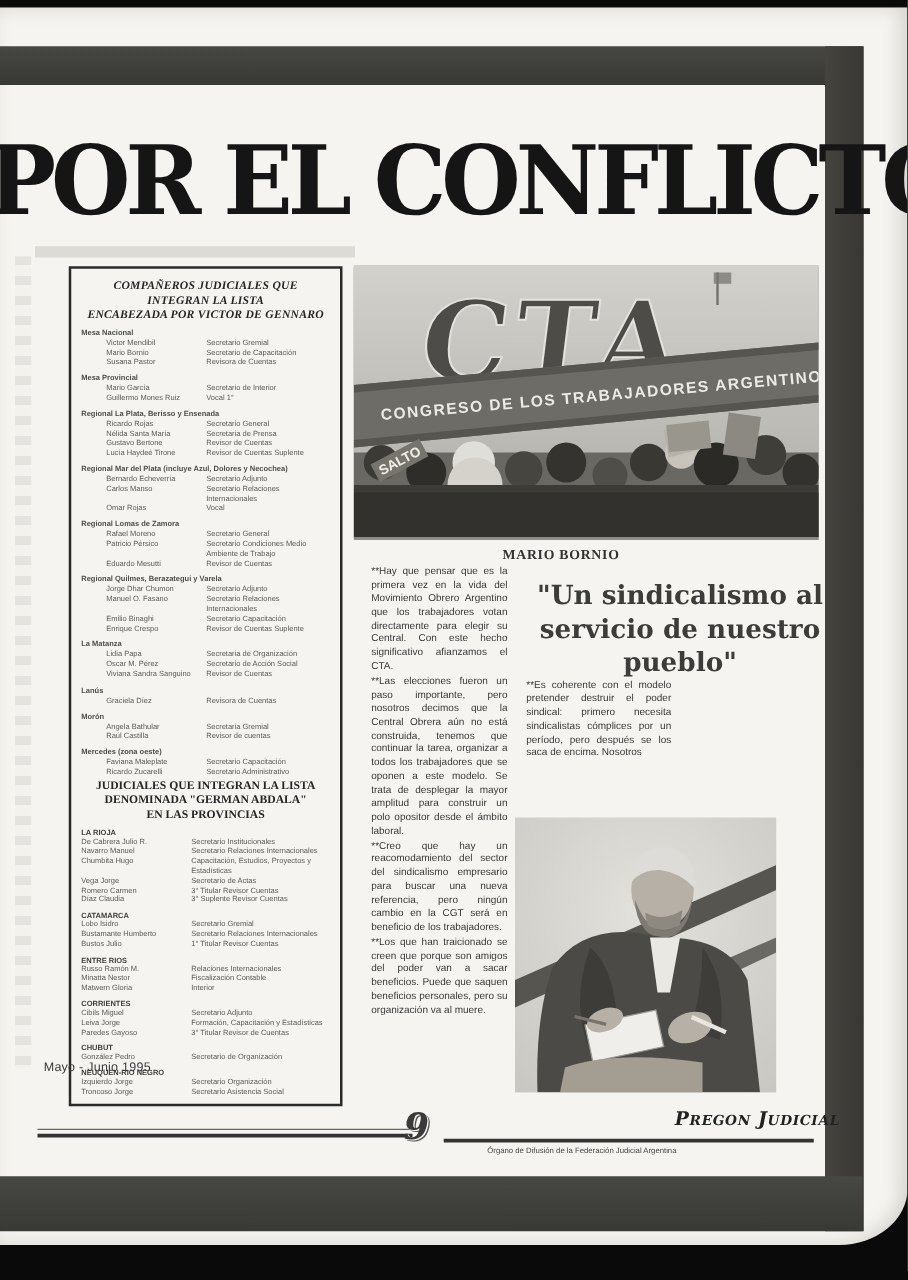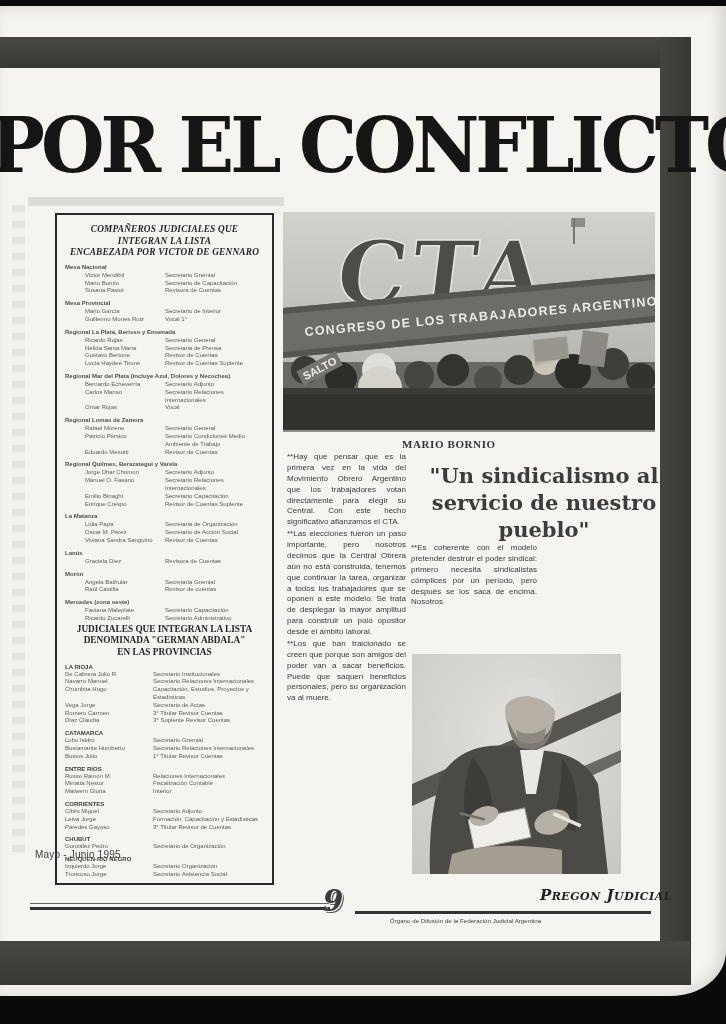--- a/index.html
+++ b/index.html
@@ -39,21 +39,21 @@
   .pv-row .rl{flex:1;}
 
   
   .photo-congress{position:absolute;left:283px;top:212px;width:372px;height:218px;overflow:hidden;
                   background:#c4c2bd;box-shadow:0 2px 0 rgba(40,40,40,.5);}
   .byline{position:absolute;left:402px;top:438px;font-family:"Liberation Serif",serif;font-weight:bold;
           font-size:11px;letter-spacing:.6px;color:#333;}
   .quote{position:absolute;left:405px;top:463px;width:278px;text-align:center;color:#3c3c3a;
          font-family:"DejaVu Serif",serif;font-weight:bold;font-size:21px;line-height:1.28;}
   .bodycol{position:absolute;font-size:8px;line-height:1.36;text-align:justify;color:#39393a;}
-  .bodycol p{margin:0 0 1px 4px;}
+  .bodycol p{margin:0 0 1px 14px;}
   .col1{left:283px;top:452px;width:123px;}
   .col2{left:407px;top:543px;width:130px;}
   .col3{left:544px;top:556px;width:136px;}
   .photo-portrait{position:absolute;left:412px;top:654px;width:209px;height:220px;overflow:hidden;
                   background:#d8d6d1;}
 
   
   .footer-date{position:absolute;left:35px;top:849px;font-size:10px;font-weight:normal;color:#3c3c3c;letter-spacing:.2px;text-align:right;}
   .rule{position:absolute;background:#333;}
   .rule-thin-left{left:30px;top:903px;width:312px;height:1px;background:#666;}
@@ -464,20 +464,21 @@
     </svg>
   </div>
 
   <div class="byline">MARIO BORNIO</div>
   <div class="quote">"Un sindicalismo al servicio de nuestro pueblo"</div>
 
   <div class="bodycol col1">
 
   <p>**Hay que pensar que es la primera vez en la vida del Movimiento Obrero Argentino que los trabajadores votan directamente para elegir su Central. Con este hecho significativo afianzamos el CTA.</p>
       <p>**Las elecciones fueron un paso importante, pero nosotros decimos que la Central Obrera aún no está construida, tenemos que continuar la tarea, organizar a todos los trabajadores que se oponen a este modelo. Se trata de desplegar la mayor amplitud para construir un polo opositor desde el ámbito laboral.</p>
+      <p>**Creo que hay un reacomodamiento del sector del sindicalismo empresario para buscar una nueva referencia, pero ningún cambio en la CGT será en beneficio de los trabajadores.</p>
       <p>**Los que han traicionado se creen que porque son amigos del poder van a sacar beneficios. Puede que saquen beneficios personales, pero su organización va al muere.</p>
     </div>
   <div class="bodycol col2">
 
   <p>**Es coherente con el modelo pretender destruir el poder sindical: primero necesita sindicalistas cómplices por un período, pero después se los saca de encima. Nosotros</p>
     </div>
 
   <div class="photo-portrait">
     <svg width="209" height="220" viewBox="0 0 209 220">
       <defs>

